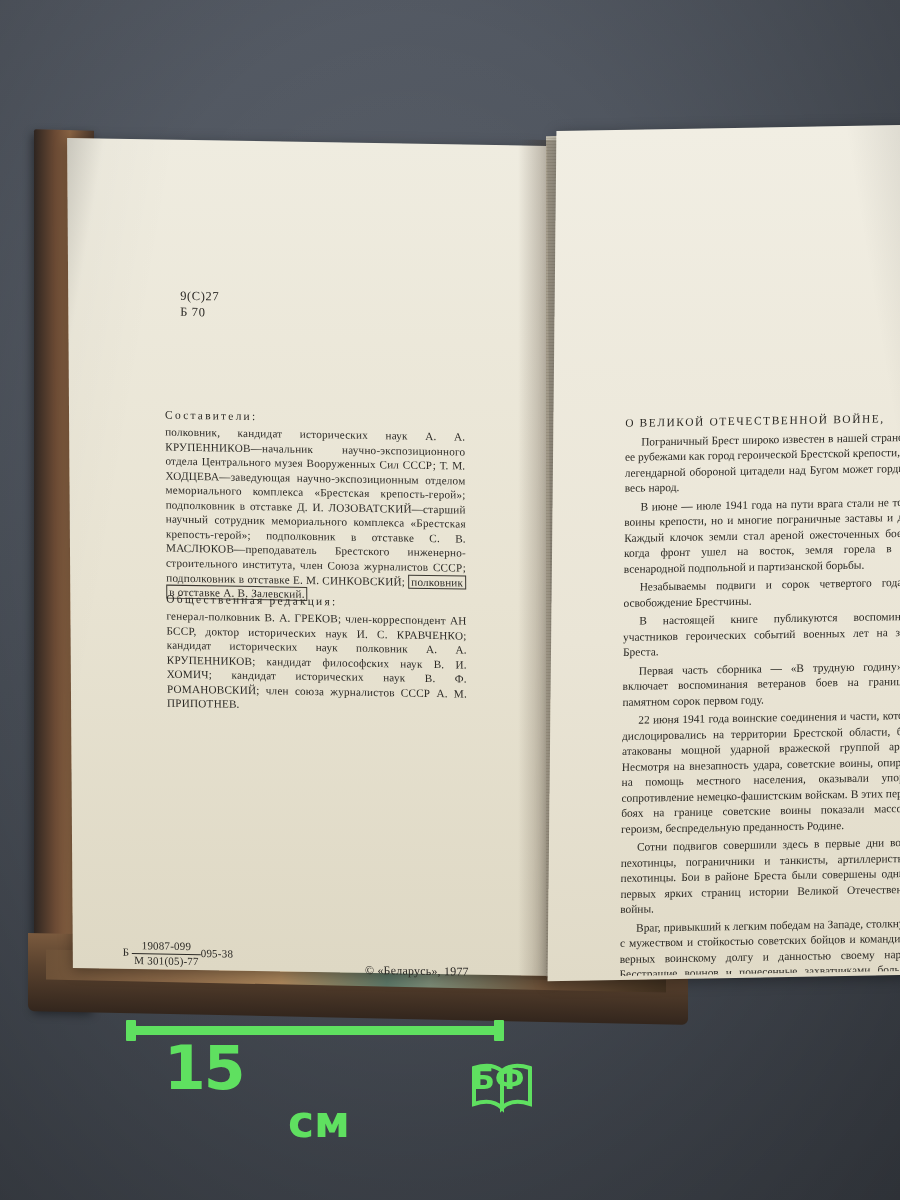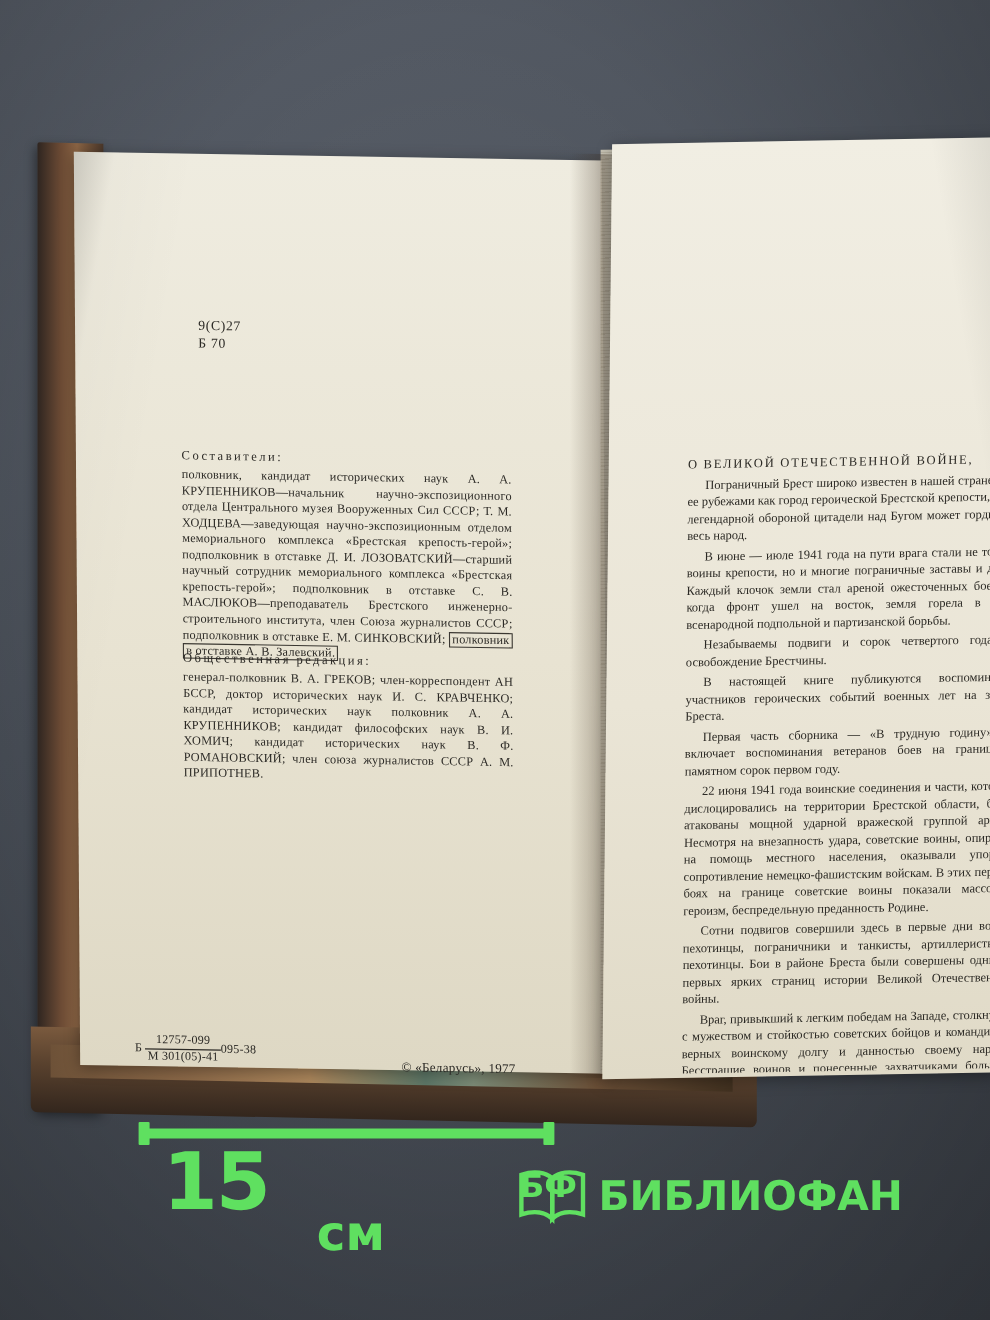--- a/index.html
+++ b/index.html
@@ -226,25 +226,25 @@
     width: 10px;
     height: 21px;
     background: #5fe060;
     border-radius: 1px;
   }
   .ruler .cap.left { left: 6px; }
   .ruler .cap.right { right: 6px; }
 
   .scale-number {
     position: absolute;
-    left: 148px;
+    left: 164px;
     top: 1038px;
     font-family: "DejaVu Sans", sans-serif;
     font-weight: bold;
-    font-size: 72px;
+    font-size: 60px;
     letter-spacing: -2px;
     color: #5fe060;
     line-height: 1;
   }
   .scale-unit {
     position: absolute;
     left: 288px;
     top: 1100px;
     font-family: "DejaVu Sans", sans-serif;
     font-weight: bold;
@@ -313,22 +313,22 @@
         </div>
 
         <div class="editorial">
           <p class="block-label">Общественная редакция:</p>
           <p>генерал-полковник В. А. ГРЕКОВ; член-корреспондент АН БССР, доктор исторических наук И. С. КРАВЧЕНКО; кандидат исторических наук полковник А. А. КРУПЕННИКОВ; кандидат философских наук В. И. ХОМИЧ; кандидат исторических наук В. Ф. РОМАНОВСКИЙ; член союза журналистов СССР А. М. ПРИПОТНЕВ.</p>
         </div>
 
         <div class="imprint">
           <span>Б</span>
           <span class="frac">
-            <span class="num">12757-099</span>
-            <span class="den">М 301(05)-41</span>
+            <span class="num">19087-099</span>
+            <span class="den">М 301(05)-77</span>
           </span><span>095-38</span>
         </div>
 
         <div class="copyright">© «Беларусь», 1977</div>
 
       </div>
     </div>
 
     <div class="page-stack"></div>
     <div class="gutter-shadow"></div>
@@ -359,16 +359,15 @@
   <div class="scale-unit">см</div>
 
   <div class="brand">
     <div class="logo-box">
       <svg width="64" height="54" viewBox="0 0 64 54">
         <path d="M4 8 C16 4, 26 6, 32 11 L32 48 C26 42, 16 40, 4 44 Z" fill="none" stroke="#5fe060" stroke-width="4"></path>
         <path d="M60 8 C48 4, 38 6, 32 11 L32 48 C38 42, 48 40, 60 44 Z" fill="none" stroke="#5fe060" stroke-width="4"></path>
       </svg>
       <span class="bf">БФ</span>
     </div>
-    <span class="logo-text">БИБЛИОФАН</span>
   </div>
 
 </div>
 
 </body></html>

